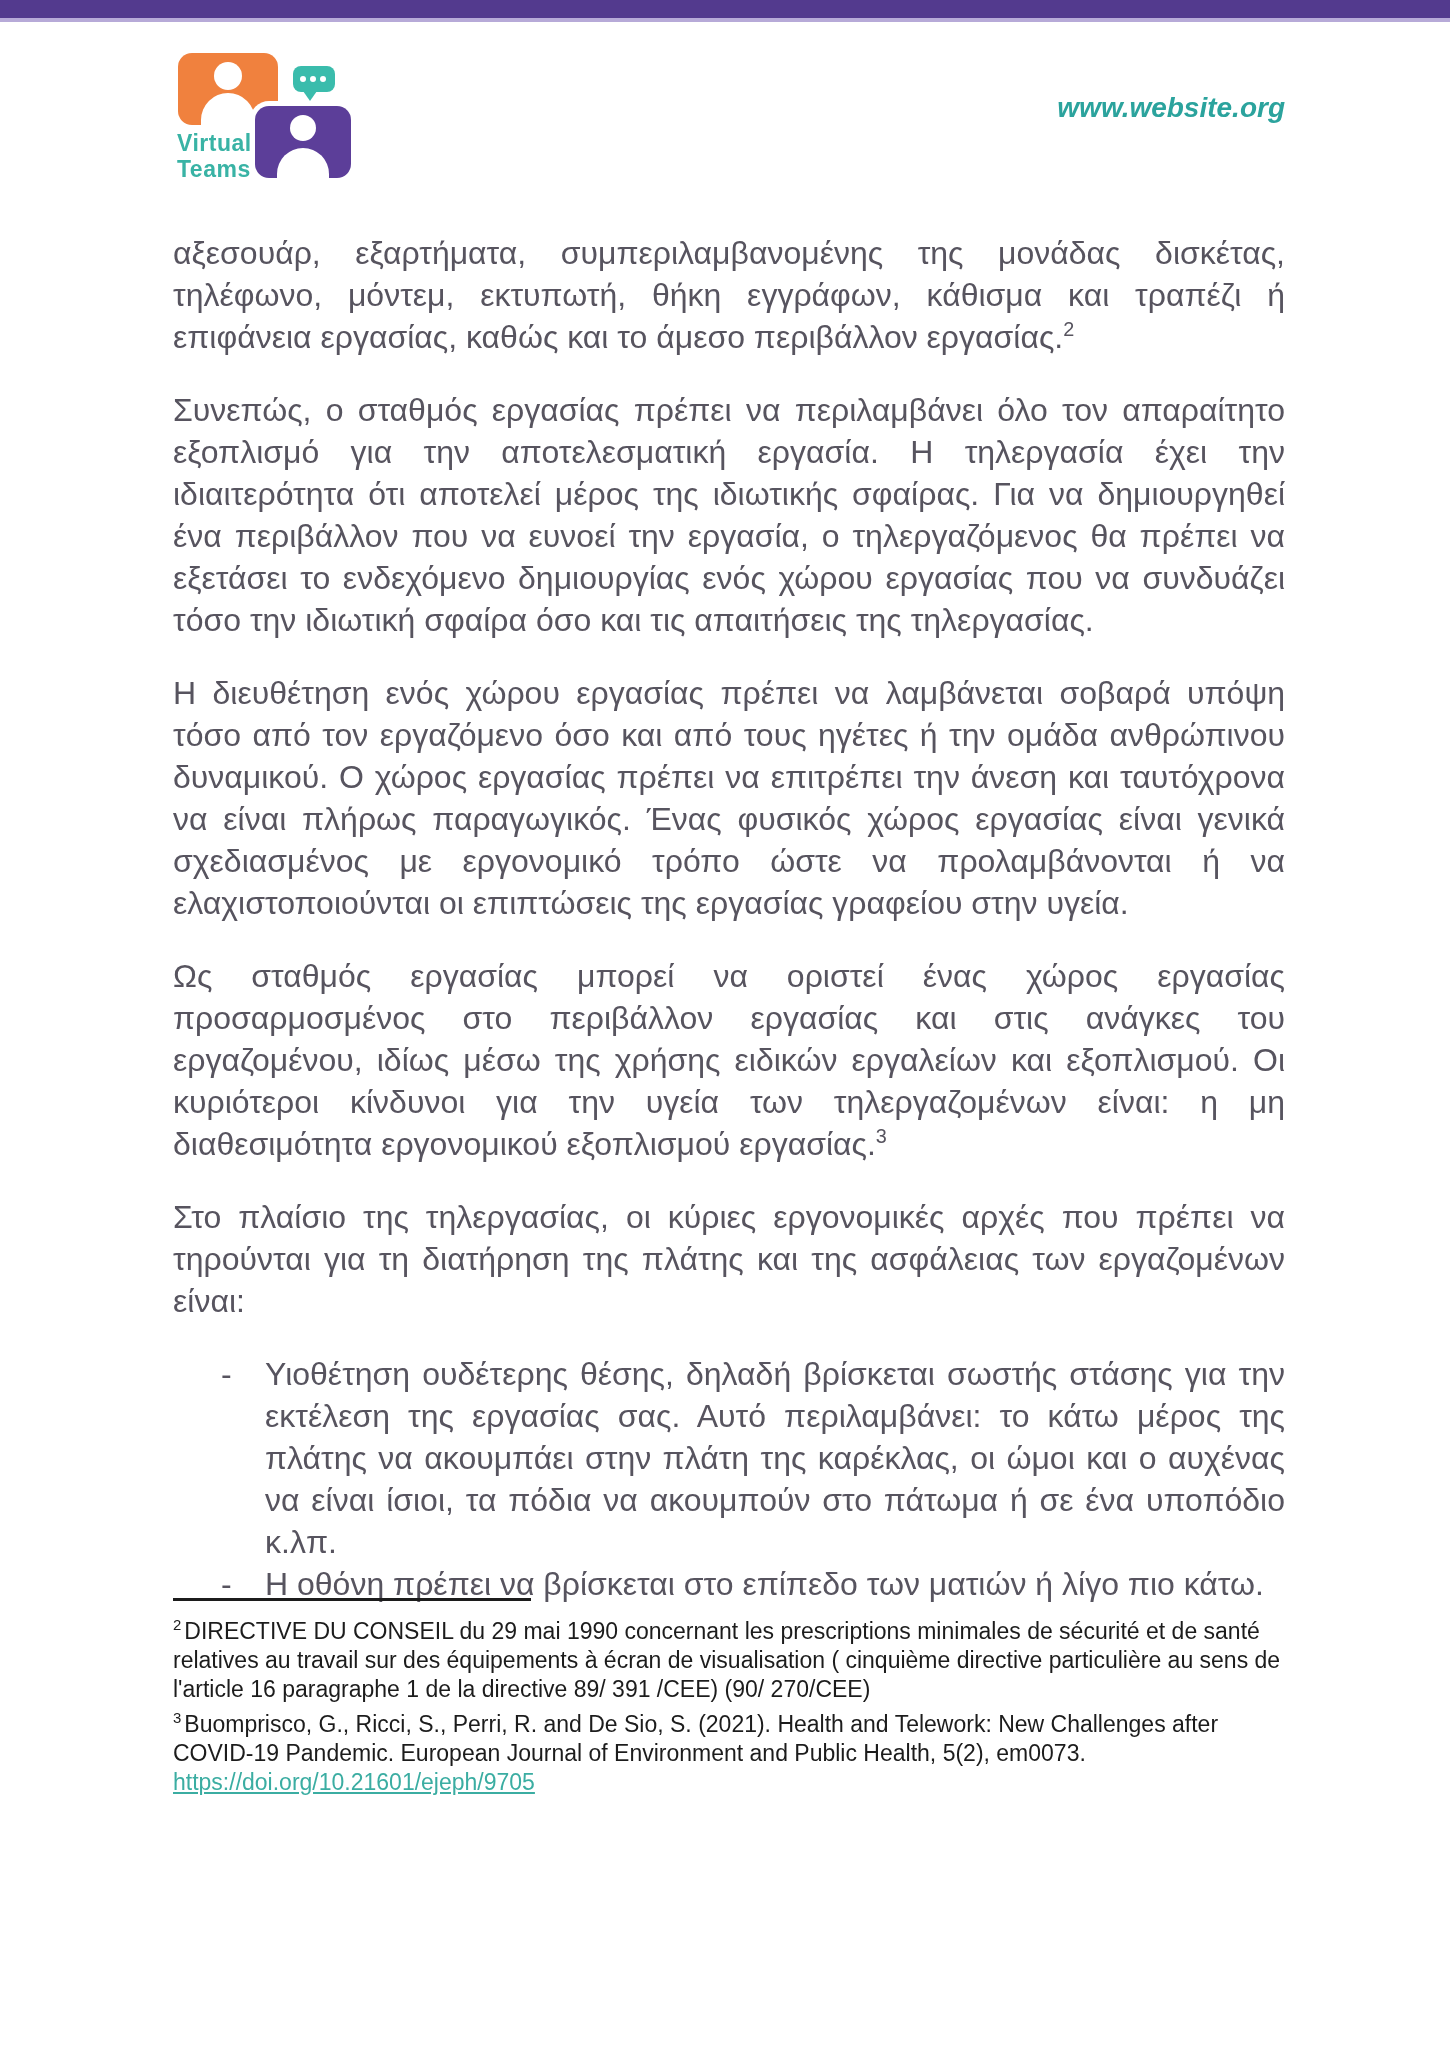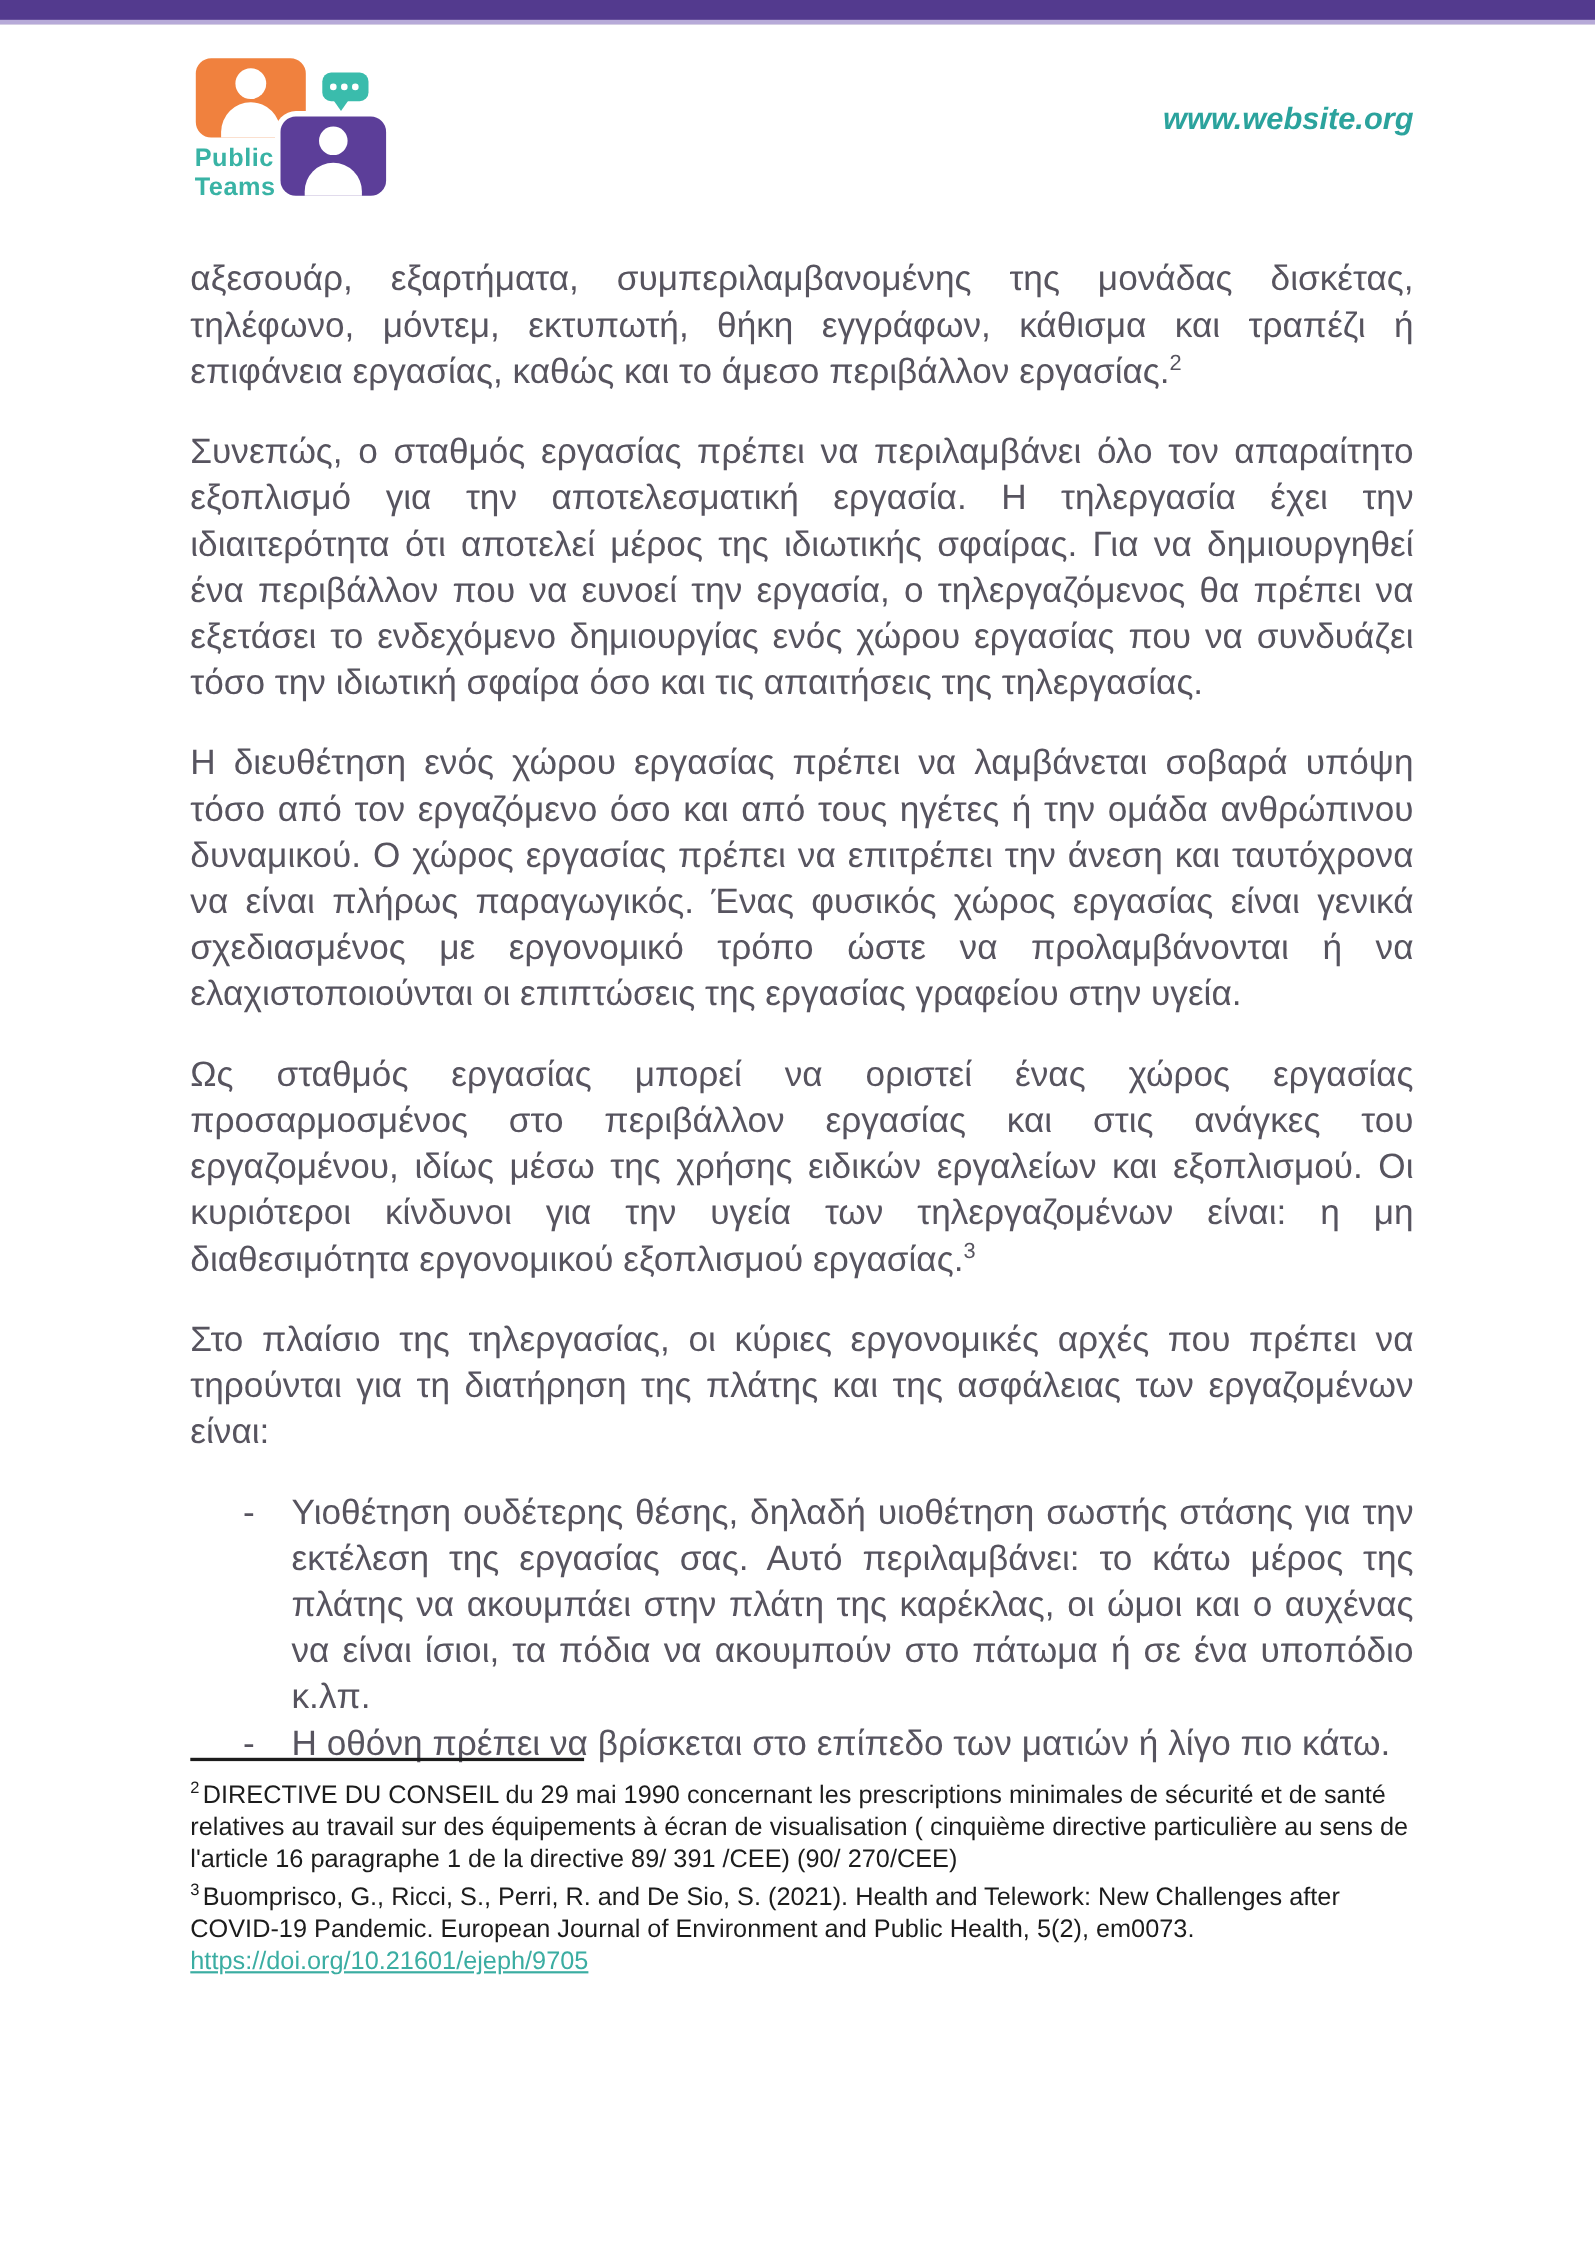--- a/index.html
+++ b/index.html
@@ -127,38 +127,38 @@
           <i></i>
           <i></i>
           <i></i>
         </div>
     </div>
     <div class="card card-purple">
       <div class="head"></div>
       <div class="torso"></div>
     </div>
     <div class="logo-text">
-      <div>Public</div>
+      <div>Virtual</div>
       <div>Teams</div>
     </div>
   </div>
 
   <div class="website">www.website.org</div>
 
   <div class="content">
     <p><span>αξεσουάρ, εξαρτήματα, συμπεριλαμβανομένης της μονάδας δισκέτας, τηλέφωνο, μόντεμ, εκτυπωτή, θήκη εγγράφων, κάθισμα και τραπέζι ή επιφάνεια εργασίας, καθώς και το άμεσο περιβάλλον εργασίας.</span><sup>2</sup></p>
     <p><span>Συνεπώς, ο σταθμός εργασίας πρέπει να περιλαμβάνει όλο τον απαραίτητο εξοπλισμό για την αποτελεσματική εργασία. Η τηλεργασία έχει την ιδιαιτερότητα ότι αποτελεί μέρος της ιδιωτικής σφαίρας. Για να δημιουργηθεί ένα περιβάλλον που να ευνοεί την εργασία, ο τηλεργαζόμενος θα πρέπει να εξετάσει το ενδεχόμενο δημιουργίας ενός χώρου εργασίας που να συνδυάζει τόσο την ιδιωτική σφαίρα όσο και τις απαιτήσεις της τηλεργασίας.</span></p>
     <p><span>Η διευθέτηση ενός χώρου εργασίας πρέπει να λαμβάνεται σοβαρά υπόψη τόσο από τον εργαζόμενο όσο και από τους ηγέτες ή την ομάδα ανθρώπινου δυναμικού. Ο χώρος εργασίας πρέπει να επιτρέπει την άνεση και ταυτόχρονα να είναι πλήρως παραγωγικός. Ένας φυσικός χώρος εργασίας είναι γενικά σχεδιασμένος με εργονομικό τρόπο ώστε να προλαμβάνονται ή να ελαχιστοποιούνται οι επιπτώσεις της εργασίας γραφείου στην υγεία.</span></p>
     <p><span>Ως σταθμός εργασίας μπορεί να οριστεί ένας χώρος εργασίας προσαρμοσμένος στο περιβάλλον εργασίας και στις ανάγκες του εργαζομένου, ιδίως μέσω της χρήσης ειδικών εργαλείων και εξοπλισμού. Οι κυριότεροι κίνδυνοι για την υγεία των τηλεργαζομένων είναι: η μη διαθεσιμότητα εργονομικού εξοπλισμού εργασίας.</span><sup>3</sup></p>
     <p><span>Στο πλαίσιο της τηλεργασίας, οι κύριες εργονομικές αρχές που πρέπει να τηρούνται για τη διατήρηση της πλάτης και της ασφάλειας των εργαζομένων είναι:</span></p>
 
     <div class="bullet-list">
       <div class="bullet-item">
         <span class="marker">-</span>
-        <span>Υιοθέτηση ουδέτερης θέσης, δηλαδή υιοθέτηση σωστής στάσης για την εκτέλεση της εργασίας σας. Αυτό περιλαμβάνει: το κάτω μέρος της πλάτης να ακουμπάει στην πλάτη της καρέκλας, οι ώμοι και ο αυχένας να είναι ίσιοι, τα πόδια να ακουμπούν στο πάτωμα ή σε ένα υποπόδιο κ.λπ.</span>
+        <span>Υιοθέτηση ουδέτερης θέσης, δηλαδή βρίσκεται σωστής στάσης για την εκτέλεση της εργασίας σας. Αυτό περιλαμβάνει: το κάτω μέρος της πλάτης να ακουμπάει στην πλάτη της καρέκλας, οι ώμοι και ο αυχένας να είναι ίσιοι, τα πόδια να ακουμπούν στο πάτωμα ή σε ένα υποπόδιο κ.λπ.</span>
       </div>
       <div class="bullet-item">
         <span class="marker">-</span>
         <span>Η οθόνη πρέπει να βρίσκεται στο επίπεδο των ματιών ή λίγο πιο κάτω.</span>
       </div>
     </div>
   </div>
 
   <div class="footnotes">
     <div class="fn-separator"></div>

